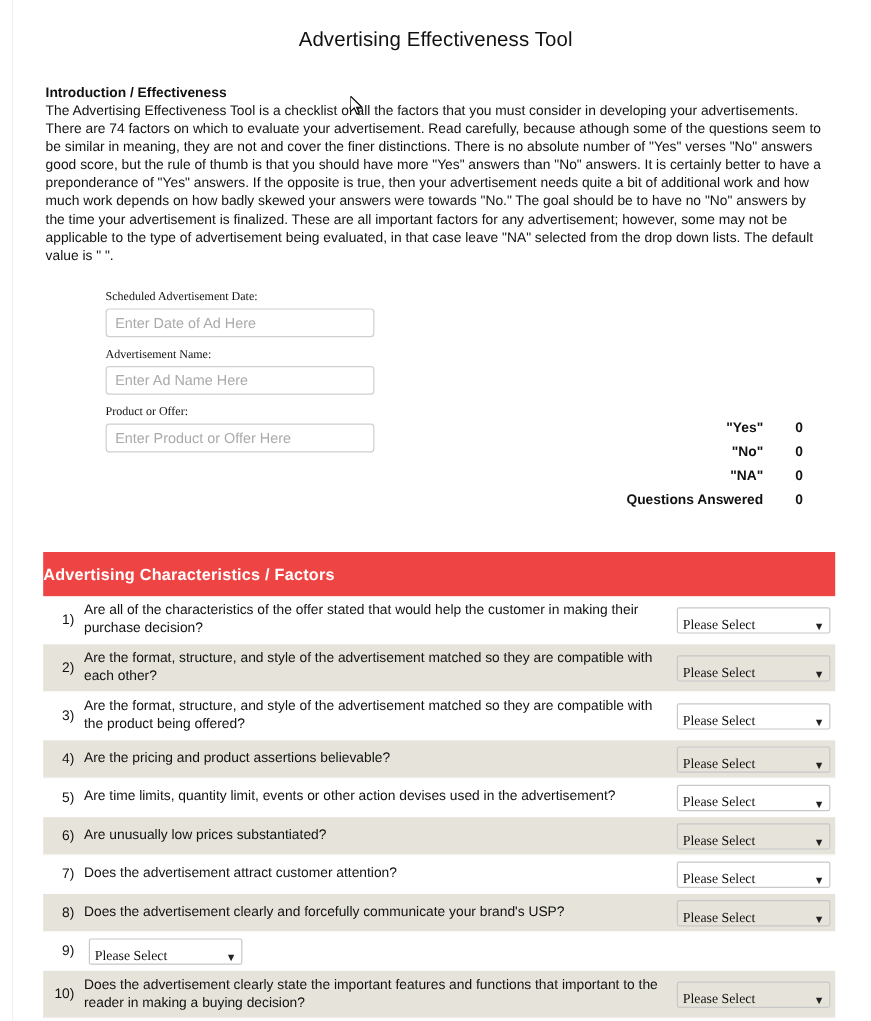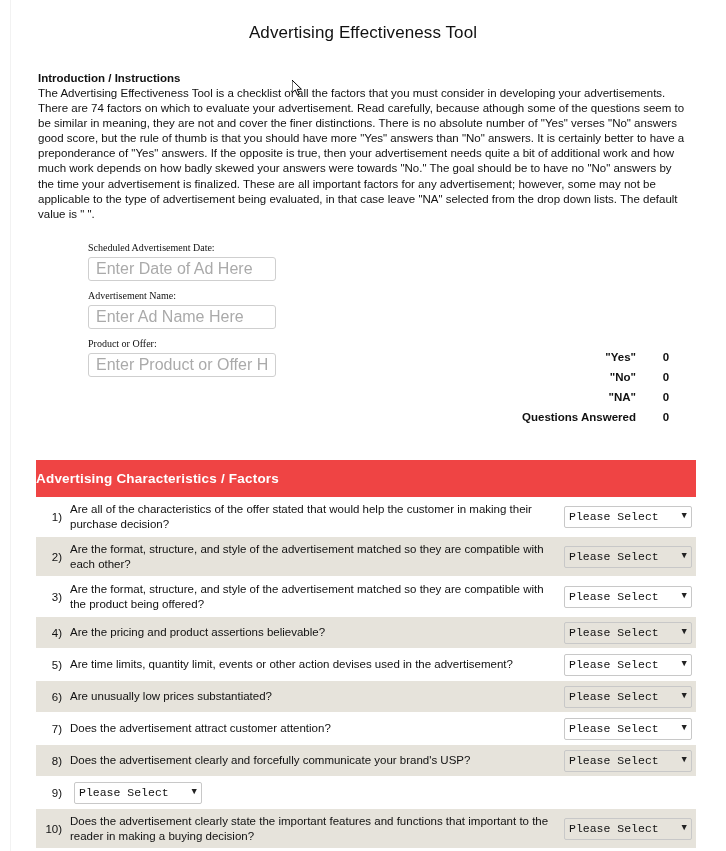--- a/index.html
+++ b/index.html
@@ -73,27 +73,27 @@
   }
   .field-label {
     font-size: 10px;
     color: #111;
     line-height: 15px;
     margin-bottom: 2px;
     font-family: Liberation Serif, serif;
   }
   .field-input {
     display: block;
-    width: 188px;
+    width: 224px;
     height: 24px;
     border: 1px solid #cfcfcf;
     border-radius: 3px;
     background: #fff;
     font-family: "Liberation Sans", sans-serif;
-    font-size: 16px;
+    font-size: 12px;
     color: #333;
     padding: 2px 7px;
     margin-bottom: 7px;
     outline: none;
   }
   .field-input::placeholder { color: #aaaaaa; }
 
   
   .summary {
     position: absolute;
@@ -170,26 +170,26 @@
     padding: 3px 0 3px 4px;
     display: flex;
     align-items: center;
   }
   .qselect {
     width: 128px;
     height: 22px;
     border: 1px solid #c8c8c8;
     border-radius: 2px;
     background: transparent;
-    font-family: Liberation Mono, monospace;
+    font-family: Liberation Serif, serif;
     font-size: 11.5px;
     color: #111;
     padding: 0 4px;
     display: flex;
-    align-items: center;
+    align-items: flex-end;
     justify-content: space-between;
     cursor: pointer;
   }
   .qrow:not(.alt) .qselect { background: #ffffff; }
   .qselect .caret {
     font-size: 9px;
     line-height: 1;
     color: #222;
     margin-left: 6px;
   }
@@ -207,21 +207,21 @@
 </head>
 <body>
 
 <div class="page-frame"></div>
 
 <div class="page">
 
   <h1 class="title">Advertising Effectiveness Tool</h1>
 
   <div class="intro-wrap">
-    <div class="intro-heading">Introduction / Instructions</div>
+    <div class="intro-heading">Introduction / Effectiveness</div>
     <div class="intro-body">The Advertising Effectiveness Tool is a checklist of all the factors that you must consider in developing your advertisements.   There are 74 factors on which to evaluate your advertisement.  Read carefully, because athough some of the questions seem to be similar in meaning, they are not and cover the finer distinctions.  There is no absolute number of "Yes" verses "No" answers good score, but the rule of thumb is that you should have more "Yes" answers than "No" answers.   It is certainly better to have a preponderance of "Yes" answers.  If the opposite is true, then your advertisement needs quite a bit of additional work and how much work depends on how badly skewed your answers were towards "No."    The goal should be to have no "No" answers by the time your advertisement is finalized.  These are all important factors for any advertisement; however, some may not be applicable to the type of advertisement being evaluated, in that case leave "NA" selected from the drop down lists.  The default value is " ".</div>
   </div>
 
   <div class="fields">
     <div>
       <div class="field-label">Scheduled Advertisement Date:</div>
       <input class="field-input" type="text" placeholder="Enter Date of Ad Here" style="">
     </div>
     <div>
       <div class="field-label">Advertisement Name:</div>

